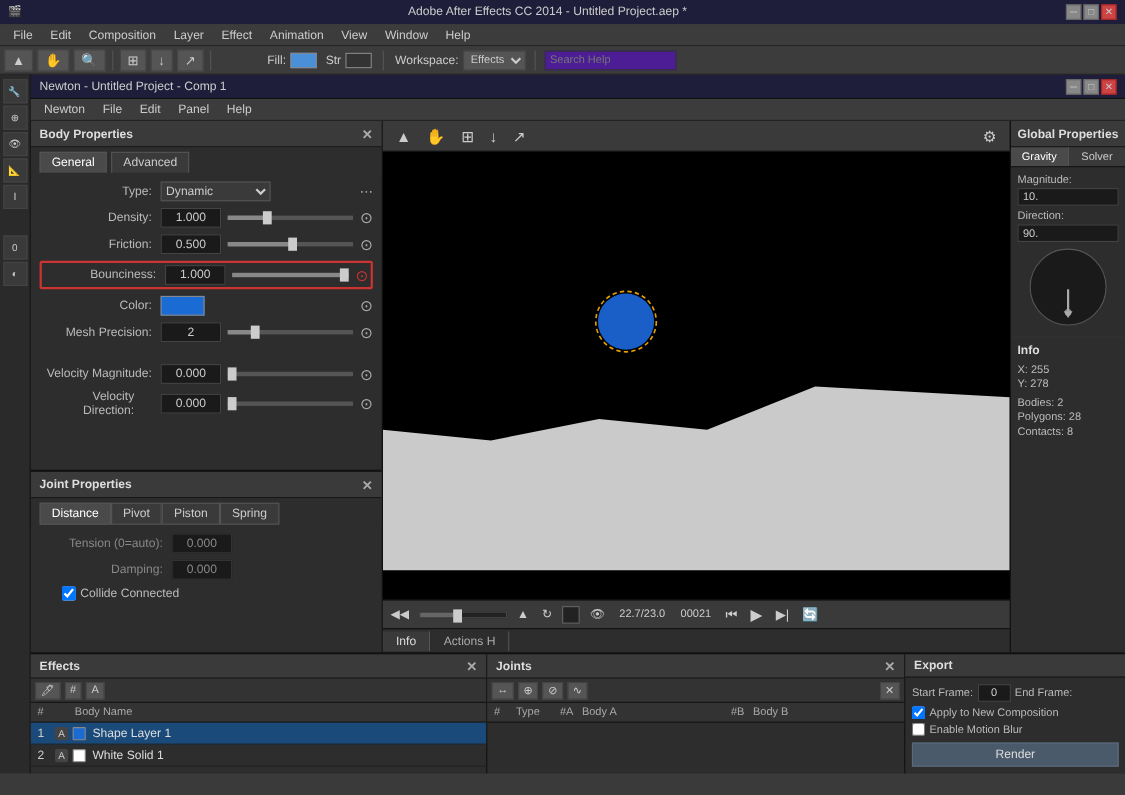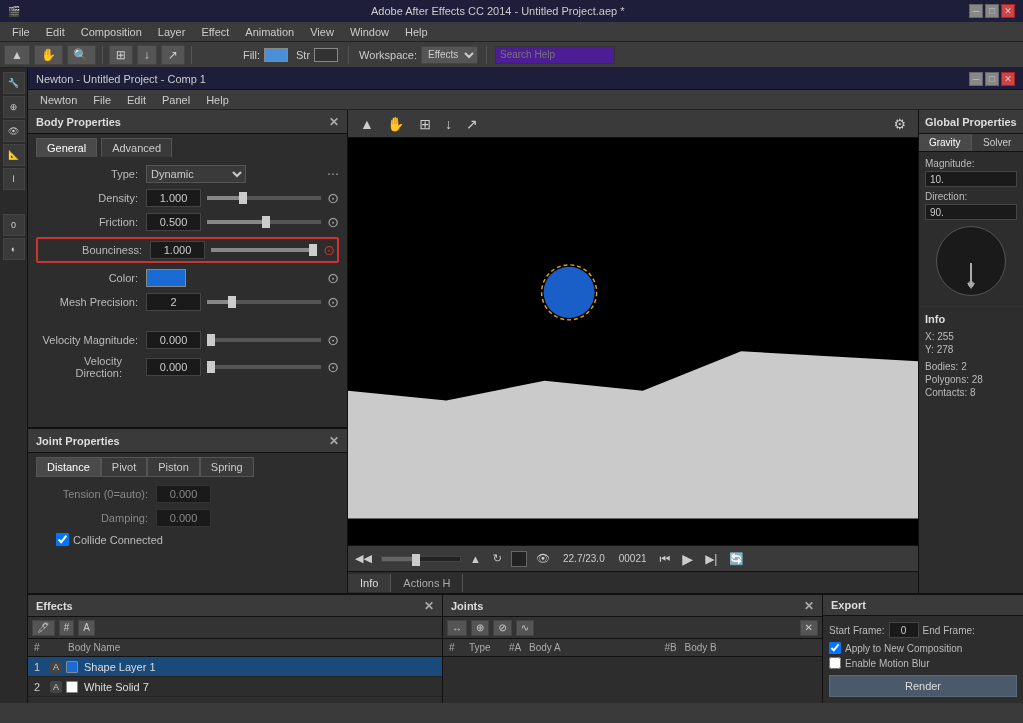--- a/index.html
+++ b/index.html
@@ -342,21 +342,21 @@
         </div>
 
         <div style="display:flex;align-items:center;height:20px;padding:0 4px;border-bottom:1px solid #222;font-size:11px;cursor:pointer;">
           <div style="width:16px;padding:0 2px;color:#ccc;">2</div>
           <div style="width:16px;padding:0 2px;display:flex;align-items:center;justify-content:center;">
             <div style="background:#444;color:#ccc;font-size:9px;width:12px;height:12px;display:flex;align-items:center;justify-content:center;border-radius:2px;">A</div>
           </div>
           <div style="width:16px;padding:0 2px;">
             <div style="width:12px;height:12px;background:#ffffff;border:1px solid #888;border-radius:1px;"></div>
           </div>
-          <div style="flex:1;padding:0 4px;color:#ddd;font-size:11px;overflow:hidden;white-space:nowrap;">White Solid 7</div>
+          <div style="flex:1;padding:0 4px;color:#ddd;font-size:11px;overflow:hidden;white-space:nowrap;">White Solid 1</div>
         </div>
       </div>
 
       <div style="width:380px;border-right:1px solid #111;display:flex;flex-direction:column;">
         <div style="background:#3a3a3a;padding:3px 8px;font-size:11px;font-weight:bold;color:#ddd;display:flex;align-items:center;justify-content:space-between;border-bottom:1px solid #111;height:22px;">
           <span>Joints</span>
           <span style="cursor:pointer;color:#aaa;font-size:12px;">✕</span>
         </div>
 
         <div style="background:#333;display:flex;align-items:center;height:22px;padding:0 4px;gap:4px;border-bottom:1px solid #111;">

